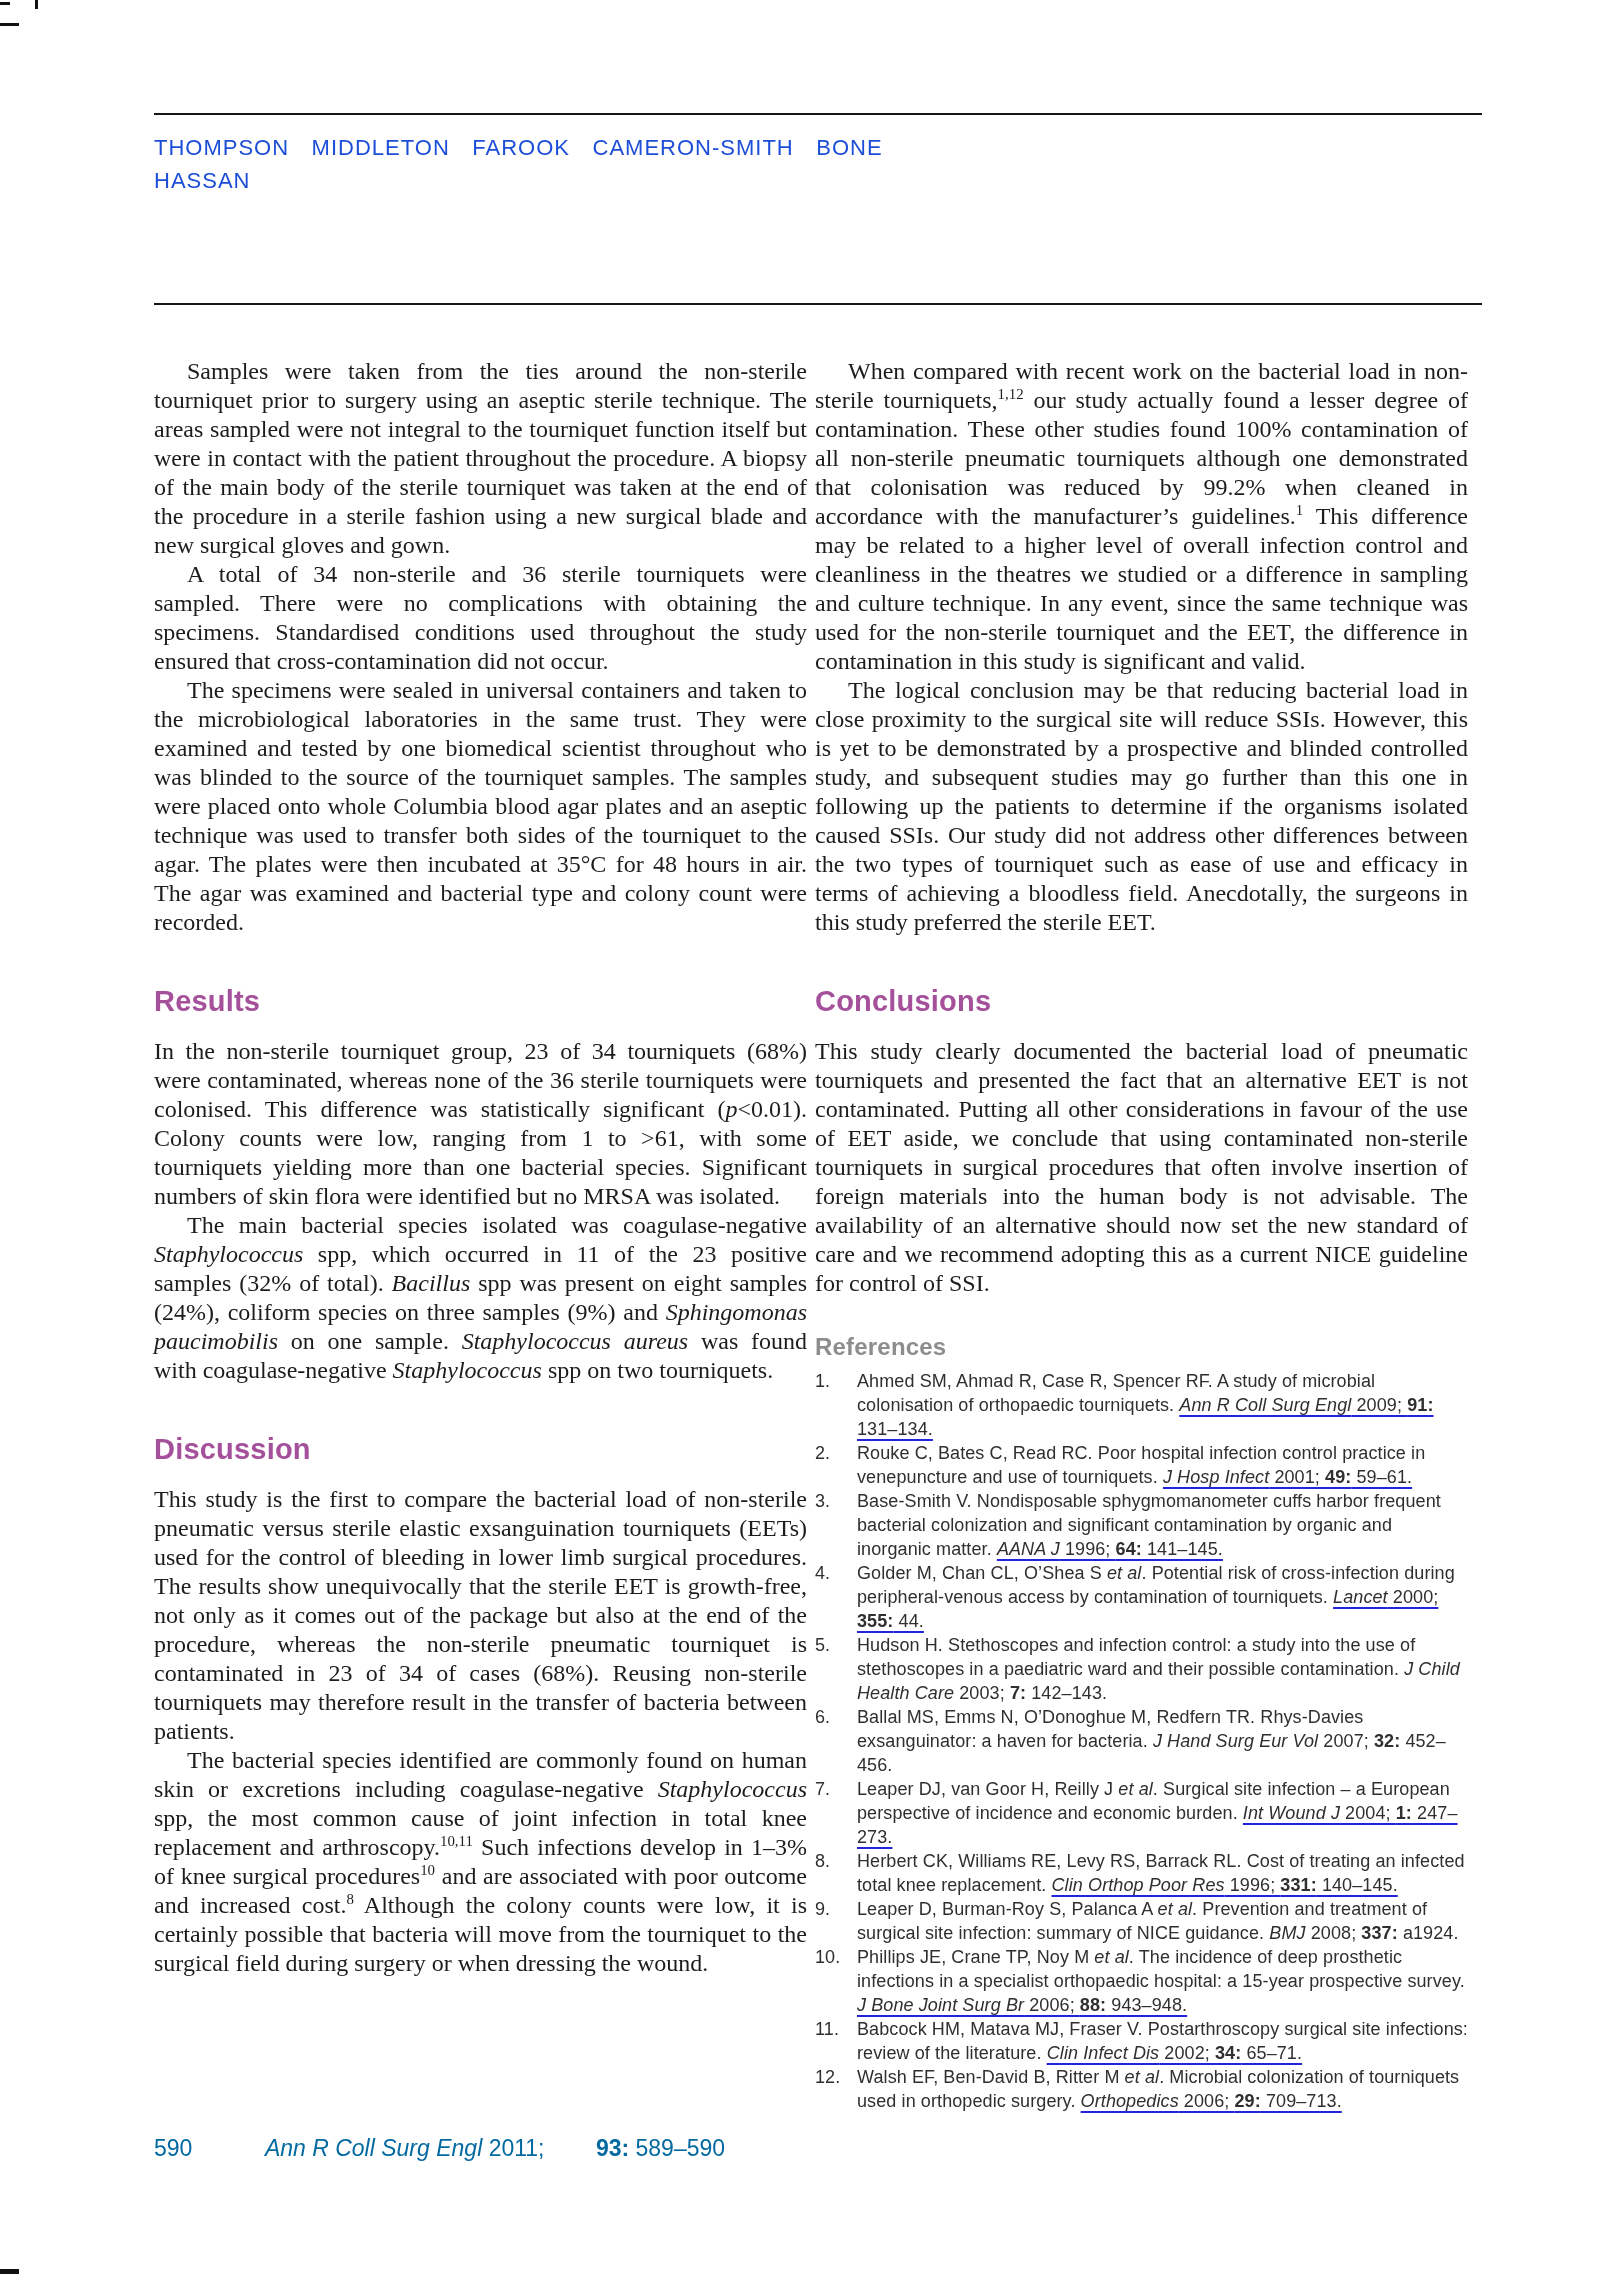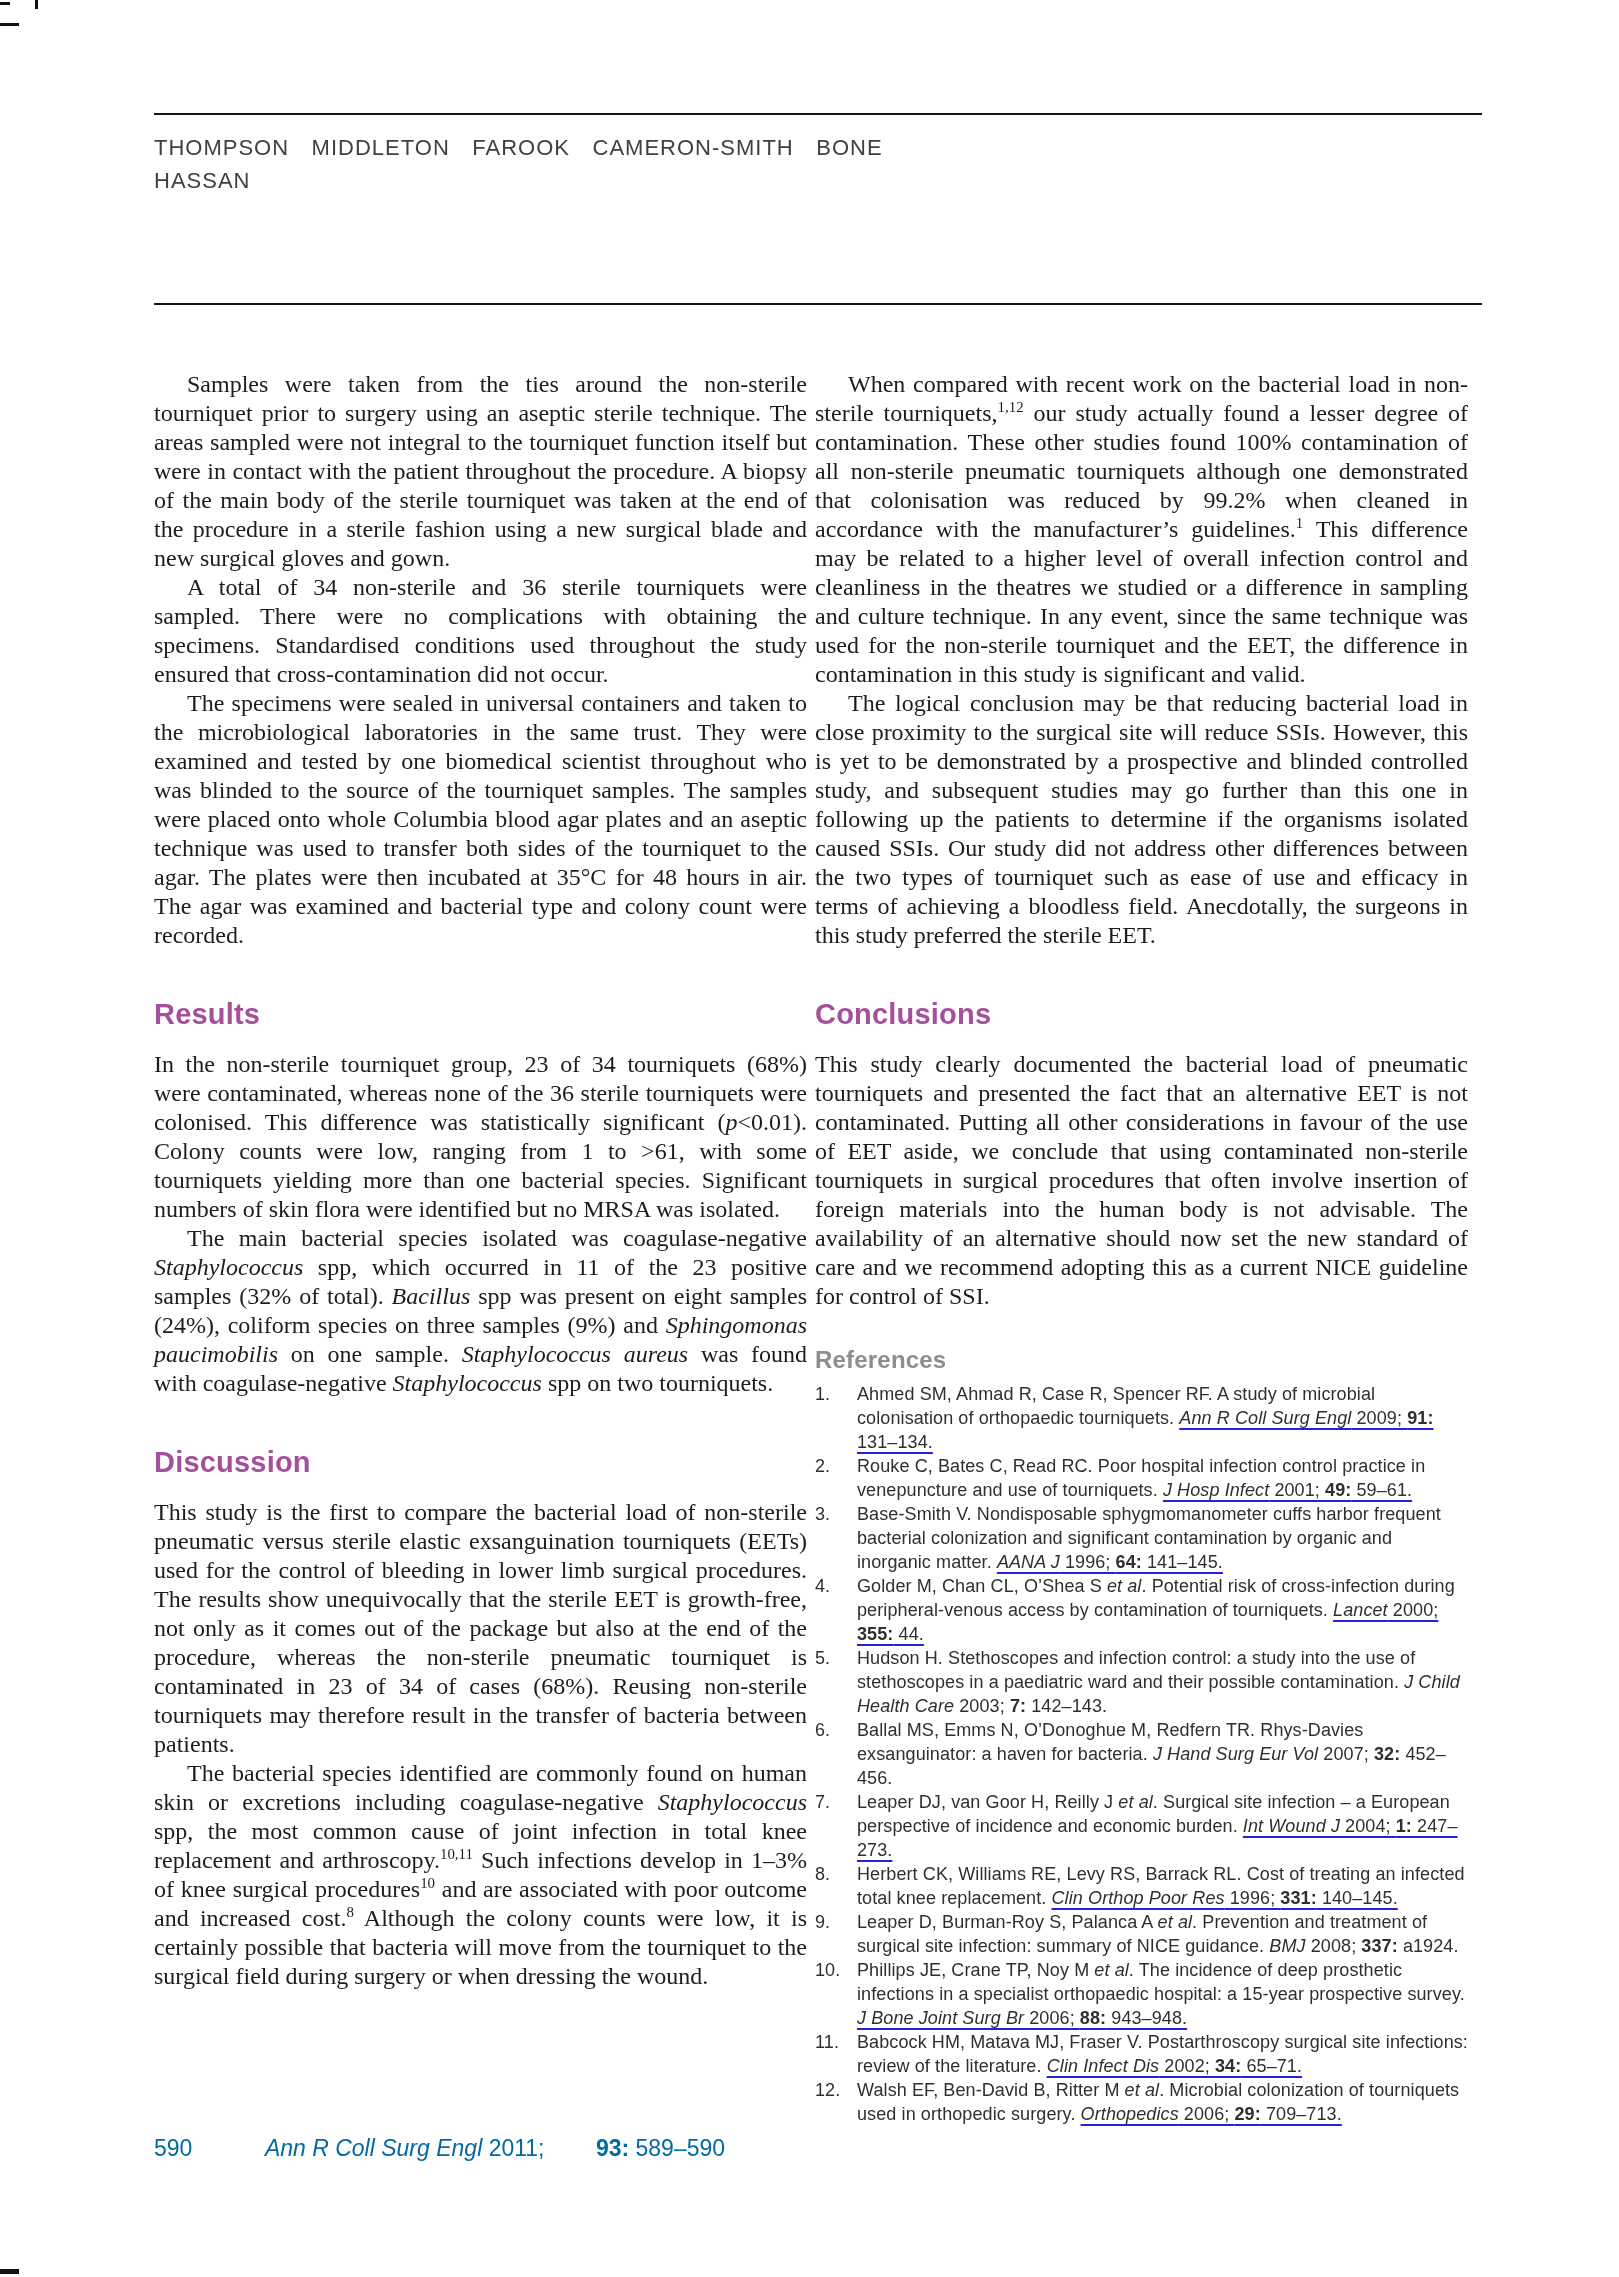--- a/index.html
+++ b/index.html
@@ -21,30 +21,30 @@
   .rule{position:absolute;left:154px;width:1328px;height:1.9px;background:#161616;}
   .rule-top{top:113px;}
   .rule-bottom{top:303px;}
 
   .page-header{
     position:absolute;top:131px;left:154px;width:1328px;
     display:flex;justify-content:space-between;align-items:flex-start;
     font-family:"Liberation Sans",sans-serif;
   }
   .authors{
-    font-size:22px;line-height:33px;color:#404040;
+    font-size:22px;line-height:33px;color:#1d4ed8;
     letter-spacing:1px;word-spacing:15.4px;font-weight:400;
   }
   .running-title{
     width:642px;font-weight:700;color:var(--accent);
     font-size:20px;line-height:30px;letter-spacing:0.2px;
   }
 
   .columns{
-    position:absolute;top:370px;left:154px;width:1331px;
+    position:absolute;top:357px;left:154px;width:1331px;
     display:flex;gap:8px;
   }
   .col{width:653px;}
   .body-p{
     margin:0;text-align:justify;
     font-size:24px;line-height:29px;
   }
   .body-p.indent{text-indent:33px;}
   sup{font-size:0.62em;line-height:0;vertical-align:super;}
 

